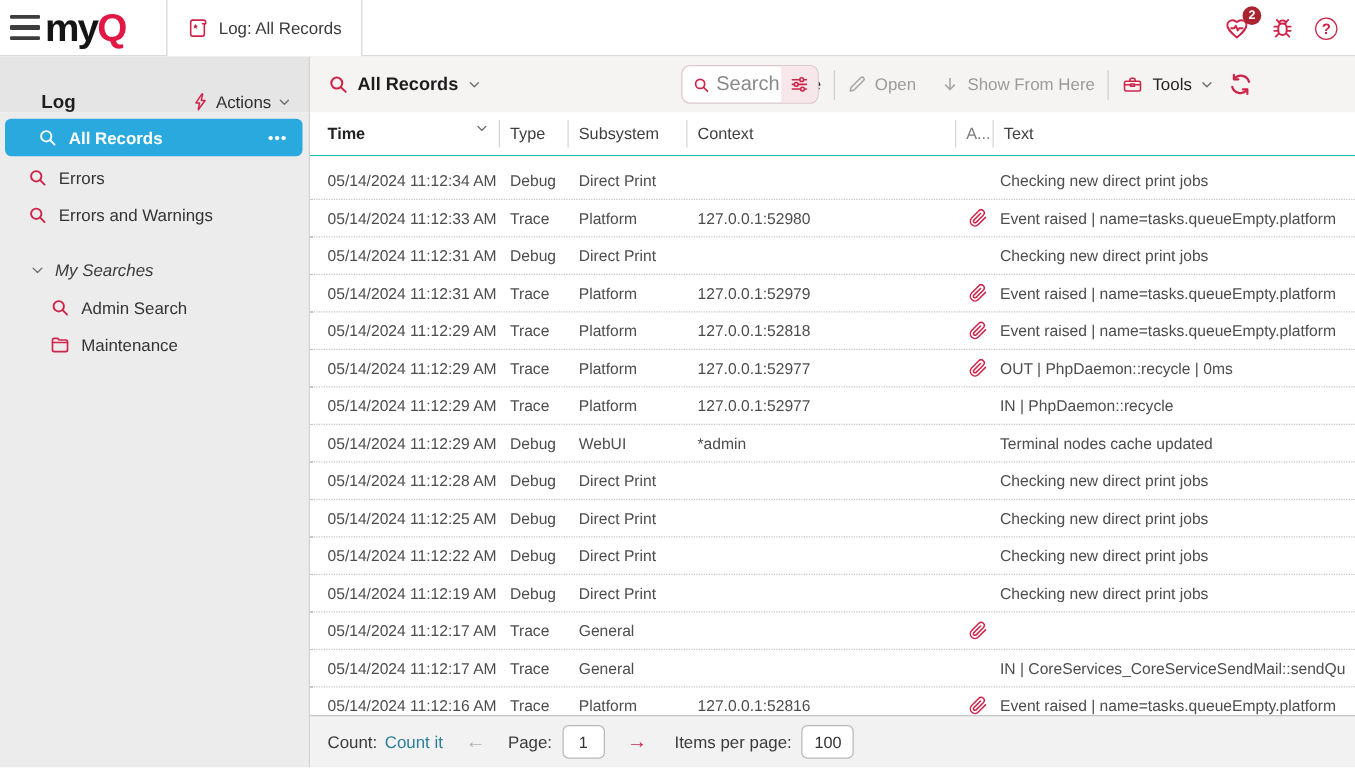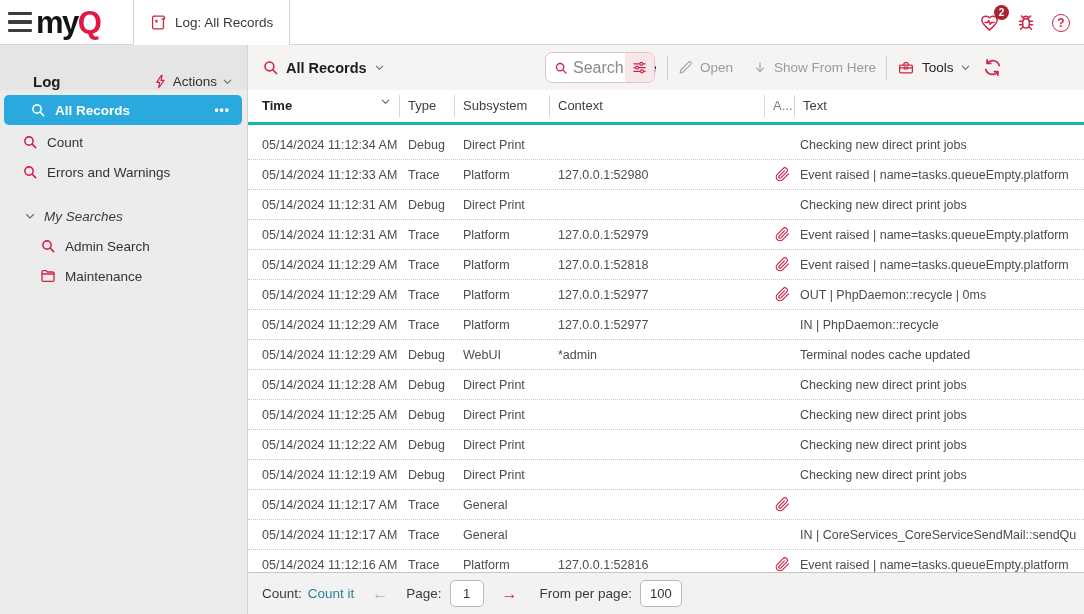--- a/index.html
+++ b/index.html
@@ -69,21 +69,21 @@
     color:#fff; font-weight:bold; }
   .side-item.selected .sic { color:#fff; }
   .pad1 { padding-left:22px; } .pad1b { padding-left:26px; }
   .pad2 { padding-left:40px; }
   .dots { margin-left:auto; padding-right:12px; font-size:12px; letter-spacing:1px; color:#fff; cursor:pointer; }
   .section-head { height:30px; margin-top:14px; display:flex; align-items:center; gap:8px;
     padding-left:24px; color:#3c3c3c; font-size:13.5px; cursor:pointer;font-style:italic; }
 
   
   .thead { position:absolute; left:248px; top:90px; width:836px; height:35px; background:#fff;
-    border-bottom:3px solid #14b8a6; display:grid;
+    border-bottom:1px solid #14b8a6; display:grid;
     grid-template-columns:152px 55px 95px 215px 30px auto; align-items:center;
     font-size:13px; color:#3f3f3f; }
   .th { padding-left:8px; height:22px; line-height:22px; border-right:1px solid #d6d6d6;
     position:relative; cursor:pointer; white-space:nowrap; overflow:hidden; }
   .th:last-child { border-right:none; }
   .th-time { font-weight:bold; padding-left:14px; color:#222; }
   .th-attach { color:#7d7d7d; }
   .sort-ind { position:absolute; right:8px; top:1px; color:#5e5e5e; }
   .tbody { position:absolute; left:248px; top:125px; width:836px; height:447px;
     background:#fff; overflow:hidden; padding-top:5px; }
@@ -274,21 +274,21 @@
     <span>All Records</span>
     <span class="dots">•••</span>
   </div>
   <div class="side-item pad1">
     <span class="sic">
       <svg width="16" height="16" viewBox="0 0 24 24" fill="none" stroke="currentColor" stroke-width="2.3" stroke-linecap="round">
           <circle cx="10.5" cy="10.5" r="6.2"></circle>
           <line x1="15.2" y1="15.2" x2="20.5" y2="20.5"></line>
         </svg>
     </span>
-    <span>Count</span>
+    <span>Errors</span>
   </div>
   <div class="side-item pad1">
     <span class="sic">
       <svg width="16" height="16" viewBox="0 0 24 24" fill="none" stroke="currentColor" stroke-width="2.3" stroke-linecap="round">
           <circle cx="10.5" cy="10.5" r="6.2"></circle>
           <line x1="15.2" y1="15.2" x2="20.5" y2="20.5"></line>
         </svg>
     </span>
     <span>Errors and Warnings</span>
   </div>
@@ -533,15 +533,15 @@
   </div>
 </div>
 
 <div class="footer">
   <span class="lbl">Count:</span>
   <span class="count-link">Count it</span>
   <span class="pg-arrow prev">←</span>
   <span class="lbl" style="margin-left:18px">Page:</span>
   <input class="pg-input" value="1" style="">
   <span class="pg-arrow next">→</span>
-  <span class="lbl" style="margin-left:22px">From per page:</span>
+  <span class="lbl" style="margin-left:22px">Items per page:</span>
   <input class="pg-input ipp-input" value="100" style="">
 </div>
 
 </body></html>

